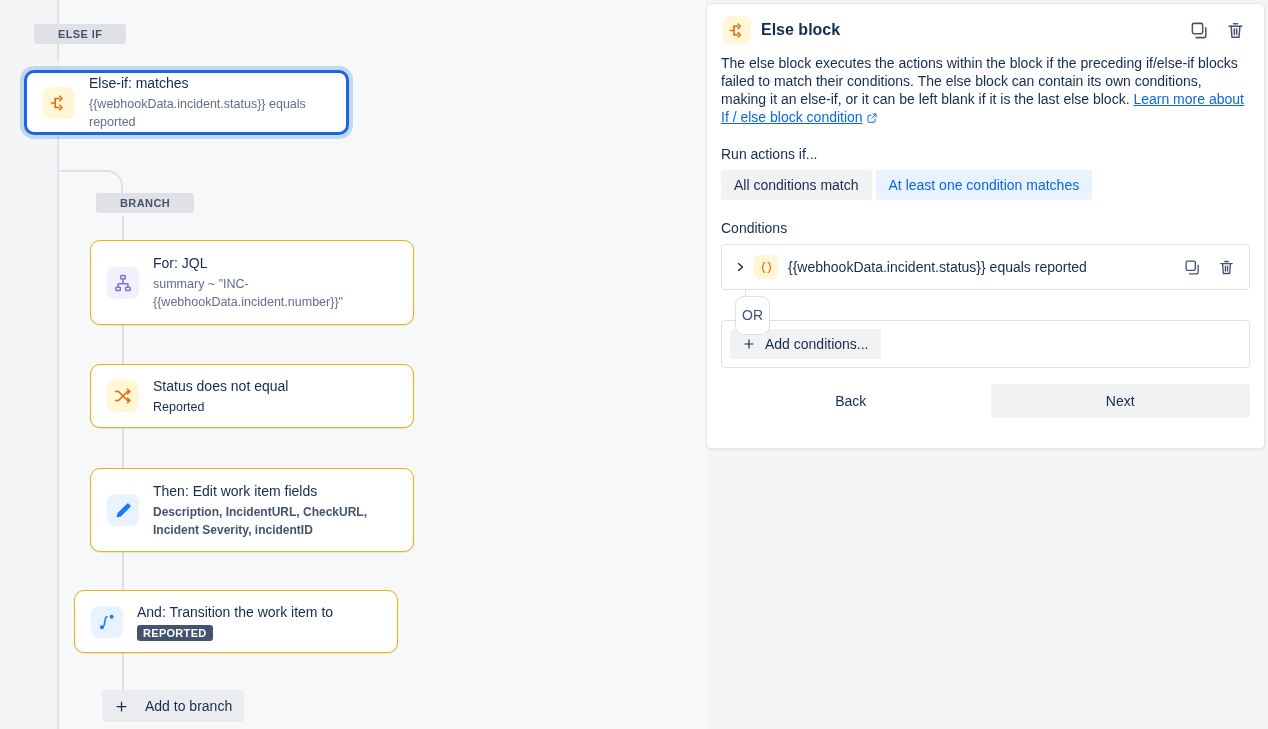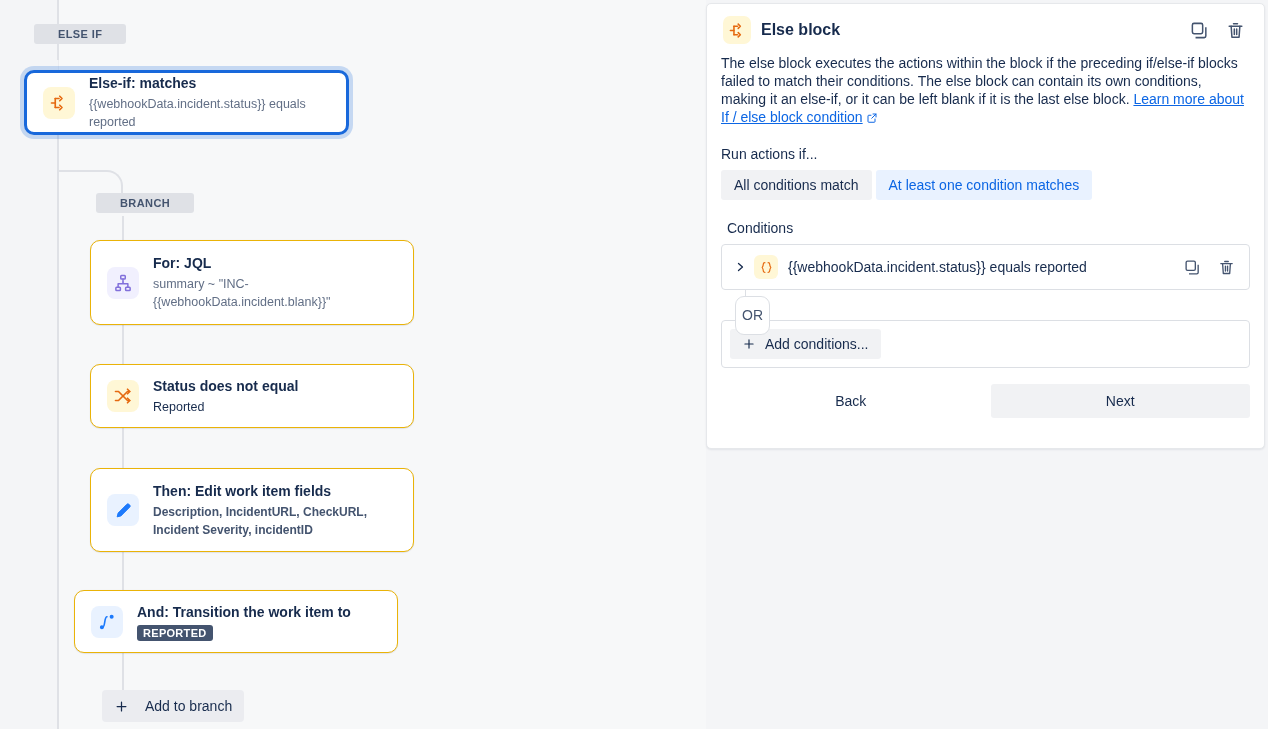--- a/index.html
+++ b/index.html
@@ -65,21 +65,21 @@
   .node .icon-box {
     flex: 0 0 auto;
     width: 32px; height: 32px;
     border-radius: 8px;
     display: flex; align-items: center; justify-content: center;
     margin-right: 14px;
   }
   .node .txt { min-width: 0; }
   .node .title {
     font-size: 14px; line-height: 19px; color: #172b4d;
-    font-weight: 700;
+    font-weight: 400;
   }
   .node .sub {
     font-size: 12.5px; line-height: 18px; color: #626f86;
     margin-top: 2px;
   }
   .node .sub.bold { font-weight: 700; color: #44546f; font-size: 12px; }
 
   
   .node-selected {
     border: 3px solid #1868db;
@@ -158,21 +158,21 @@
     font-size: 14px;
     padding: 7px 13px;
     border: none; border-radius: 3px;
     cursor: pointer;
     background: #f1f2f4;
     color: #172b4d;
     white-space: nowrap;
   }
   .toggle.active { background: #e9f2ff; color: #0c66e4; font-weight: 500; }
 
-  .cond-label { font-size: 14px; color: #172b4d; margin: 20px 0 8px 6px; }
+  .cond-label { font-size: 14px; color: #172b4d; margin: 20px 0 8px 0; }
 
   .cond-row {
     display: flex; align-items: center;
     border: 1px solid #dcdfe4;
     border-radius: 4px;
     padding: 9px 10px 9px 8px;
     background: #fff;
   }
   .chev {
     width: 20px; height: 20px; display: flex; align-items: center; justify-content: center;
@@ -271,21 +271,21 @@
           <rect x="9" y="2" width="6" height="4.5" rx="1"></rect>
           <rect x="2.5" y="17.5" width="6" height="4.5" rx="1"></rect>
           <rect x="15.5" y="17.5" width="6" height="4.5" rx="1"></rect>
           <path d="M12 6.5v4.5"></path>
           <path d="M5.5 17.5V13h13v4.5"></path>
           <path d="M12 11h0"></path>
         </svg>
       </div>
       <div class="txt">
         <div class="title">For: JQL</div>
-        <div class="sub">summary ~ "INC-{{webhookData.incident.blank}}"</div>
+        <div class="sub">summary ~ "INC-{{webhookData.incident.number}}"</div>
       </div>
     </div>
 
     <div class="node" style="left:90px; top:364px; width:324px; height:64px;">
       <div class="icon-box" style="background:#fff7d6;">
         <svg width="18" height="18" viewBox="0 0 24 24" fill="none" stroke="#e56910" stroke-width="2.2" stroke-linecap="round" stroke-linejoin="round">
           <path d="M2 6h4l12 12h3"></path>
           <path d="M2 18h4l12-12h3"></path>
           <path d="M18 3l3 3-3 3"></path>
           <path d="M18 15l3 3-3 3"></path>

